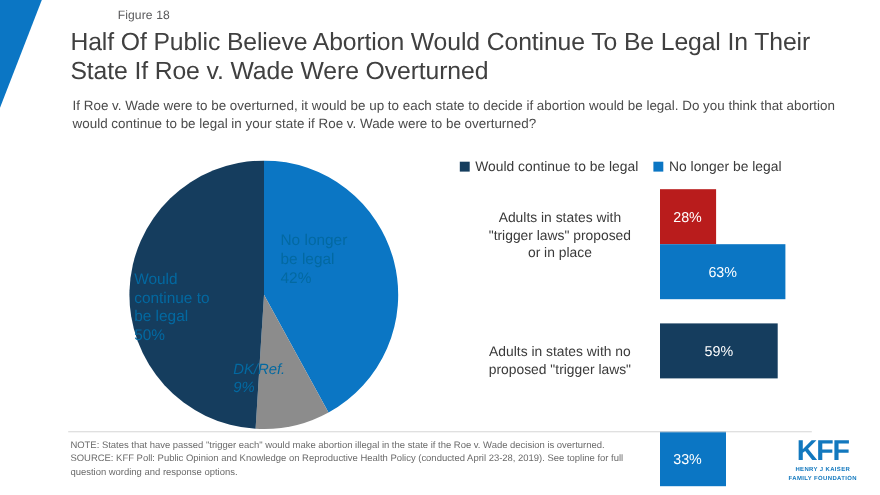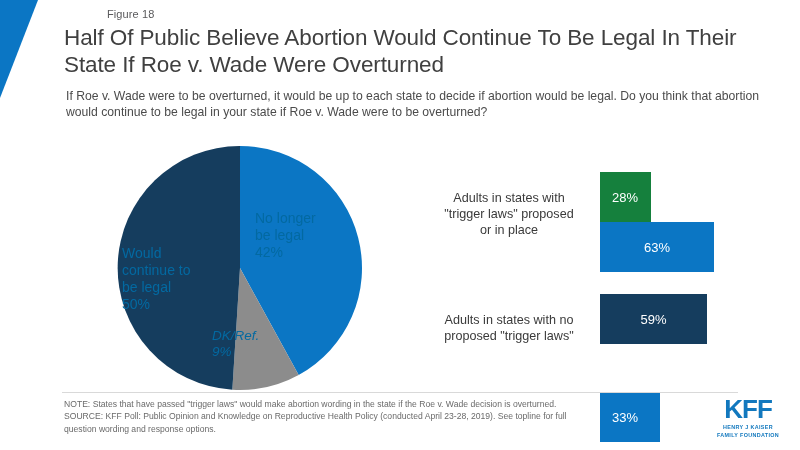--- a/index.html
+++ b/index.html
@@ -134,47 +134,57 @@
     <div>No longer</div>
     <div>be legal</div>
     <div>42%</div>
   </div>
 
   <div class="pie-label" id="pie-label-dk">
     <div>DK/Ref.</div>
     <div>9%</div>
   </div>
 
+  <div class="legend">
+    <div class="legend-item">
+      <span class="legend-swatch" style="background:#153d5e"></span>
+      <span>Would continue to be legal</span>
+    </div>
+    <div class="legend-item">
+      <span class="legend-swatch" style="background:#0b76c4"></span>
+      <span>No longer be legal</span>
+    </div>
+  </div>
 
   <div class="bar-cat-label" id="g1-label">
     <div>Adults in states with</div>
     <div>"trigger laws" proposed</div>
     <div>or in place</div>
   </div>
-  <div class="bar bar-dark" id="g1-bar-dark" style="background:#15803d">
+  <div class="bar bar-dark" id="g1-bar-dark" style="background:#b91c1c">
     <span>28%</span>
   </div>
   <div class="bar bar-light" id="g1-bar-light" style="background:#0b76c4">
     <span>63%</span>
   </div>
 
   <div class="bar-cat-label" id="g2-label">
     <div>Adults in states with no</div>
     <div>proposed "trigger laws"</div>
   </div>
   <div class="bar bar-dark" id="g2-bar-dark" style="background:#153d5e">
     <span style="left:50%;transform:translate(-50%,-50%)">59%</span>
   </div>
   <div class="bar bar-light bar-light-left" id="g2-bar-light" style="background:#0b76c4">
     <span>33%</span>
   </div>
 
   <div class="footer-rule"></div>
   <div class="note">
-    <div>NOTE: States that have passed "trigger laws" would make abortion wording in the state if the Roe v. Wade decision is overturned.</div>
+    <div>NOTE: States that have passed "trigger each" would make abortion illegal in the state if the Roe v. Wade decision is overturned.</div>
     <div>SOURCE: KFF Poll: Public Opinion and Knowledge on Reproductive Health Policy (conducted April 23-28, 2019). See topline for full</div>
     <div>question wording and response options.</div>
   </div>
 
   <div class="logo">
     <div class="logo-mark">KFF</div>
     <div class="logo-sub">HENRY J KAISER</div>
     <div class="logo-sub">FAMILY FOUNDATION</div>
   </div>
 

